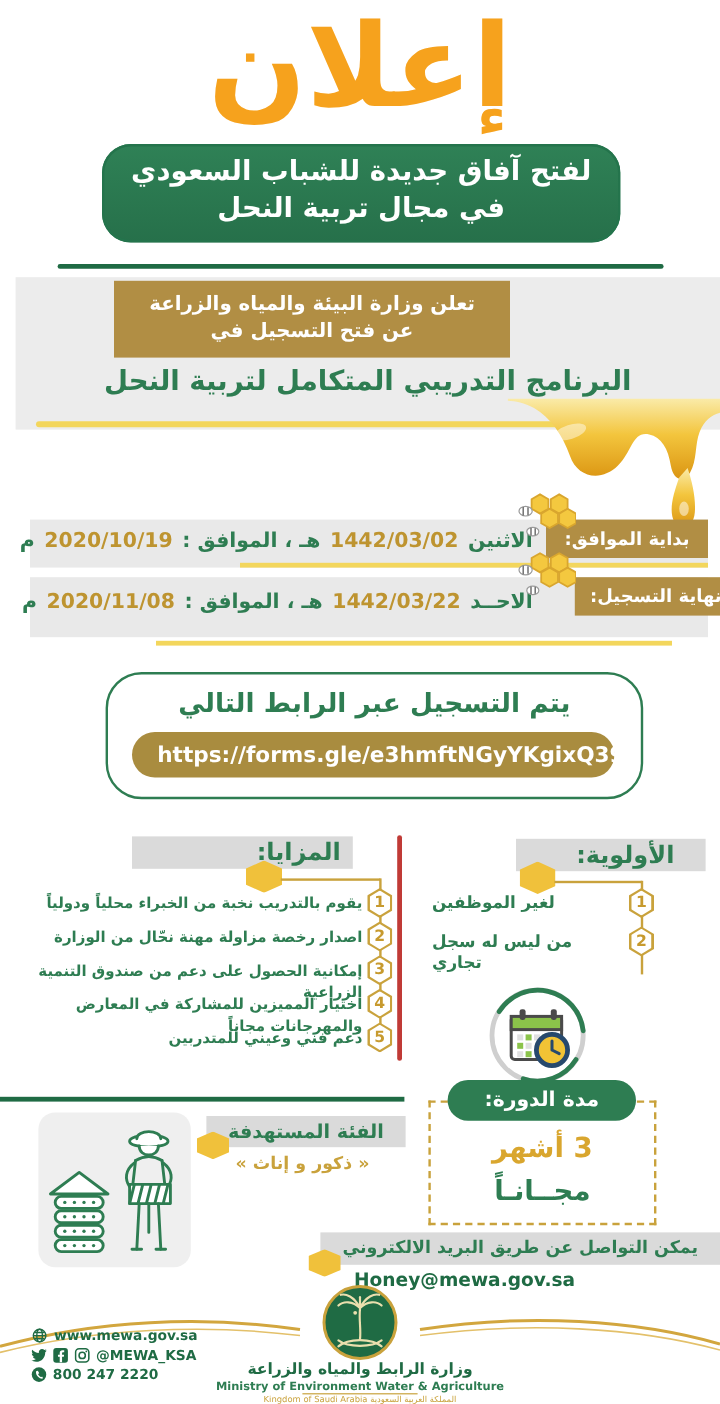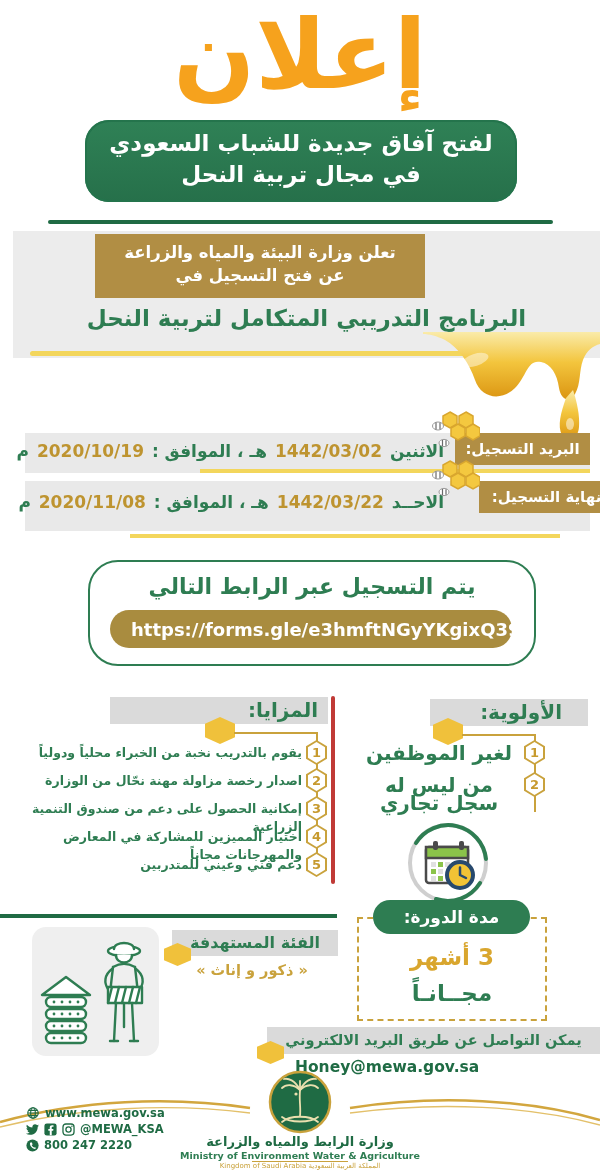--- a/index.html
+++ b/index.html
@@ -21,21 +21,21 @@
   .hexfill{background:#F0C13B;}
   .hexnum{position:absolute;width:21px;height:25px;}
   .hexnum .o{position:absolute;inset:0;background:#C9A23C;clip-path:polygon(50% 0%,100% 25%,100% 75%,50% 100%,0% 75%,0% 25%);}
   .hexnum .i{position:absolute;inset:2px;background:#fff;clip-path:polygon(50% 0%,100% 25%,100% 75%,50% 100%,0% 75%,0% 25%);}
   .hexnum .n{position:absolute;inset:0;display:flex;align-items:center;justify-content:center;
              color:#C79A2E;font-weight:bold;font-size:13px;}
   .conn{background:#C9A23C;}
   .date-line{font-size:17px;font-weight:bold;text-align:right;white-space:nowrap;}
   .date-line span{margin:0 1px;}
   .benefit-text{font-size:12.5px;line-height:18px;font-weight:bold;color:#2E7D52;text-align:right;}
-  .priority-text{font-size:20px;line-height:18px;font-weight:bold;color:#2E7D52;text-align:center;}
+  .priority-text{font-size:14px;line-height:18px;font-weight:bold;color:#2E7D52;text-align:left;}
   .frow{position:absolute;left:26px;display:flex;align-items:center;gap:5px;
         color:#1F6B44;font-size:11.5px;font-weight:bold;}
 </style>
 </head>
 <body>
 
 <div id="poster">
 
   <div class="abs bold center" style="left:0;right:0;top:0;font-size:96px;line-height:1.15;color:#F6A21D;">إعلان</div>
 
@@ -68,21 +68,21 @@
     </defs>
     <path d="M0,0 H177 V12 C170,14 164,18 160,28 C156,38 158,52 152,62 C146,71 138,68 136,56
              C134,42 128,32 118,30 C104,27 104,44 92,56 C78,70 58,66 52,48 C46,31 36,16 22,8
              C14,4 6,2 0,2 Z" fill="url(#hg)"></path>
     <path d="M150,58 C154,70 157,84 156,95 C155,108 144,112 139,103 C134,94 138,80 143,66 Z" fill="url(#hg)"></path>
     <ellipse cx="52" cy="28" rx="14" ry="6" fill="#FFFFFF" opacity="0.45" transform="rotate(-18 52 28)"></ellipse>
     <ellipse cx="147" cy="92" rx="4" ry="6" fill="#FFFFFF" opacity="0.5"></ellipse>
   </svg>
 
   <div class="abs bar-gray" style="left:25px;top:433px;width:565px;height:40px;z-index:2;"></div>
-  <div class="abs rtl center c-white bold goldbox" style="left:455px;top:433px;width:135px;height:32px;line-height:32px;font-size:15px;z-index:4;">البريد التسجيل:</div>
+  <div class="abs rtl center c-white bold goldbox" style="left:455px;top:433px;width:135px;height:32px;line-height:32px;font-size:15px;z-index:4;">بداية الموافق:</div>
   <svg class="abs" style="left:428px;top:410px;z-index:5;" width="52" height="42" viewBox="0 0 52 42">
     <g fill="#F4C83F" stroke="#D9A62E" stroke-width="1.5">
       <polygon points="22,2 29,6 29,14 22,18 15,14 15,6"></polygon>
       <polygon points="38,2 45,6 45,14 38,18 31,14 31,6"></polygon>
       <polygon points="30,14 37,18 37,26 30,30 23,26 23,18"></polygon>
       <polygon points="45,14 52,18 52,26 45,30 38,26 38,18"></polygon>
     </g>
     <g fill="#fff" stroke="#9a9a9a" stroke-width="1">
       <ellipse cx="10" cy="16" rx="5.5" ry="4"></ellipse>
       <ellipse cx="16" cy="33" rx="5" ry="3.6"></ellipse>
@@ -134,21 +134,21 @@
                 display:flex;align-items:center;gap:9px;padding-left:12px;box-sizing:border-box;">
       <svg width="24" height="24" viewBox="0 0 24 24" fill="none" stroke="#fff" stroke-width="1.7">
         <circle cx="12" cy="12" r="9"></circle>
         <ellipse cx="12" cy="12" rx="4" ry="9"></ellipse>
         <path d="M3.5,12 H20.5 M5,7.5 H19 M5,16.5 H19"></path>
       </svg>
       <span class="c-white bold" style="font-size:18px;">https://forms.gle/e3hmftNGyYKgixQ39</span>
     </div>
   </div>
 
-  <div class="abs bar-head" style="left:110px;top:697px;width:218px;height:27px;">
+  <div class="abs bar-head" style="left:110px;top:697px;width:184px;height:27px;">
     <div class="rtl c-green bold" style="font-size:20px;line-height:27px;padding-right:10px;">المزايا:</div>
   </div>
   <div class="abs hexclip hexfill" style="left:205px;top:717px;width:30px;height:27px;"></div>
   <div class="abs conn" style="left:234px;top:732px;width:83px;height:1.5px;"></div>
   <div class="abs conn" style="left:316px;top:732px;width:1.5px;height:144px;"></div>
 
   <div class="hexnum" style="left:306px;top:740px;">
     <div class="o"></div>
       <div class="i"></div>
     <div class="n">1</div>

